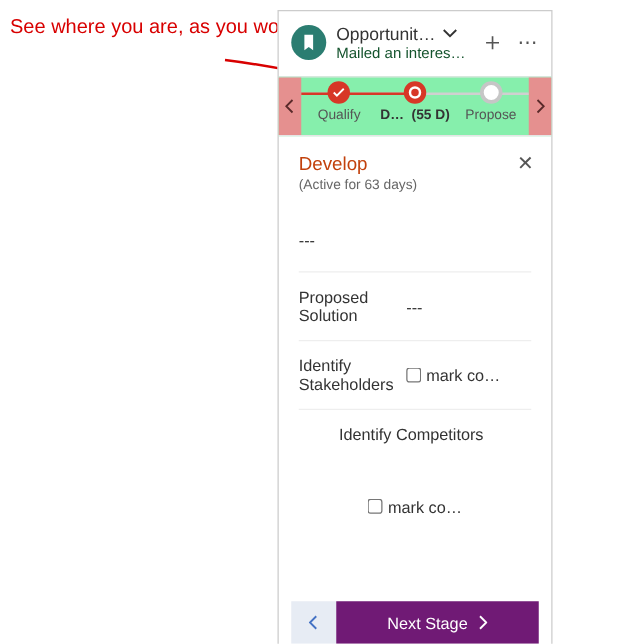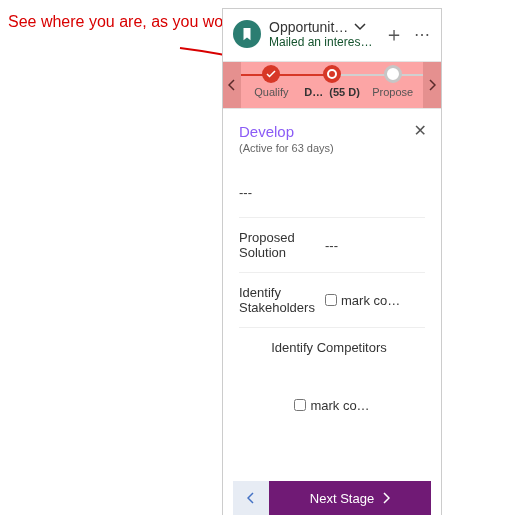--- a/index.html
+++ b/index.html
@@ -13,38 +13,38 @@
   .icon-wrap svg { width: 14px; height: 14px; }
   .titles { flex: 1; min-width: 0; }
   .title-row { display: flex; align-items: center; gap: 6px; }
   .title { font-size: 14px; font-weight: 400; white-space: nowrap; overflow: hidden; text-overflow: ellipsis; max-width: 120px; }
   .subtitle { font-size: 12px; color: #14532d; white-space: nowrap; overflow: hidden; text-overflow: ellipsis; max-width: 140px; }
   .chevron-down { width: 12px; height: 12px; }
   .hdr-actions { display: flex; align-items: center; gap: 10px; margin-left: auto; }
   .plus-btn { font-size: 20px; color: #555; line-height: 1; cursor: pointer; }
   .more-btn { font-size: 16px; color: #555; letter-spacing: 1px; cursor: pointer; }
 
-  .stages { position: relative; display: flex; align-items: stretch; height: 48px; border-top: 1px solid #e5e5e5; border-bottom: 1px solid #e5e5e5; background: #fca5a5; }
+  .stages { position: relative; display: flex; align-items: stretch; height: 48px; border-top: 1px solid #e5e5e5; border-bottom: 1px solid #e5e5e5; background: #86efac; }
   .stage-arrow { width: 18px; background: #e5908f; display: flex; align-items: center; justify-content: center; cursor: pointer; }
   .stage-arrow svg { width: 8px; height: 12px; }
   .stage-track { flex: 1; position: relative; display: flex; }
   .track-line { position: absolute; top: 12px; left: 0; right: 0; height: 2px; background: #d0d0d0; }
   .track-line-done { position: absolute; top: 12px; left: 0; height: 2px; background: #d73727; }
   .stage { flex: 1; text-align: center; position: relative; padding-top: 3px; cursor: pointer; }
   .stage-circle { width: 18px; height: 18px; border-radius: 50%; margin: 0 auto; position: relative; z-index: 2; }
   .sc-done { background: #d73727; display: flex; align-items: center; justify-content: center; }
   .sc-done svg { width: 10px; height: 8px; }
   .sc-active { background: #fff; border: 4px solid #d73727; position: relative; }
   .sc-active::after { content: ""; position: absolute; inset: 2px; background: #d73727; border-radius: 50%; }
   .sc-future { background: #fff; border: 3px solid #c6c6c6; }
   .stage-label { margin-top: 3px; font-size: 11px; color: #555; white-space: nowrap; overflow: hidden; text-overflow: ellipsis; padding: 0 2px; }
   .stage-label b { font-weight: 600; color: #333; }
 
   .section { padding: 14px 16px 10px 16px; position: relative; }
-  .sec-title { font-size: 15px; color: #8b5cf6; }
+  .sec-title { font-size: 15px; color: #c2410c; }
   .sec-sub { font-size: 11px; color: #666; margin-top: 2px; }
   .close-x { position: absolute; right: 14px; top: 12px; cursor: pointer; font-size: 16px; color: #555; }
 
   .fields { padding: 4px 16px 6px 16px; }
   .field-row { display: flex; align-items: center; padding: 12px 0; border-bottom: 1px solid #eee; min-height: 50px; }
   .field-row:last-child { border-bottom: none; flex-direction: column; }
   .f-label { flex: 1; font-size: 13px; color: #333; padding-right: 6px; }
   .f-value { flex: 0 0 100px; font-size: 13px; color: #333; display: flex; align-items: center; gap: 4px; }
   .f-value input[type=checkbox] { width: 12px; height: 12px; }
   .f-value-text { white-space: nowrap; overflow: hidden; text-overflow: ellipsis; text-align: right; }

